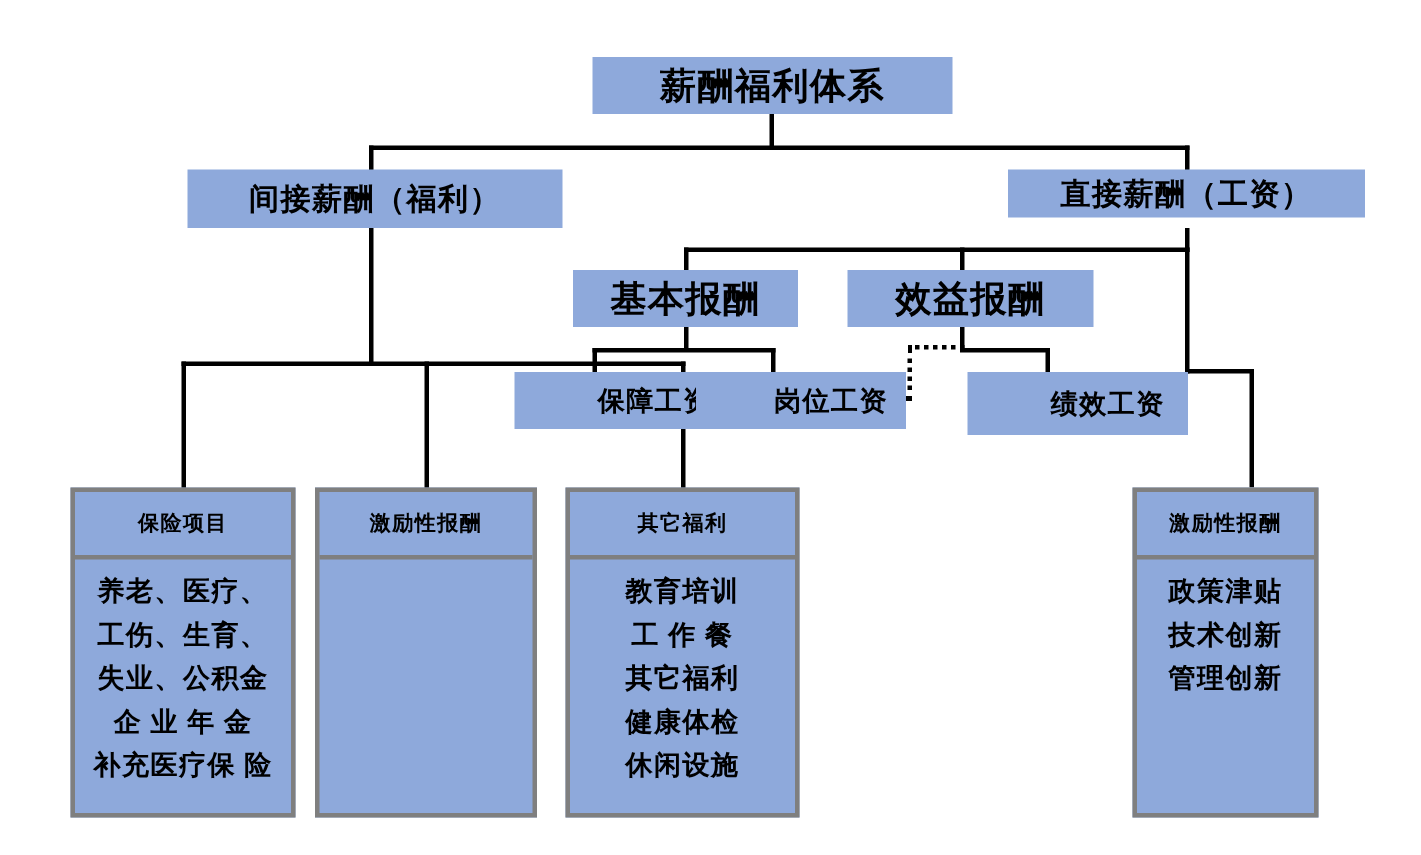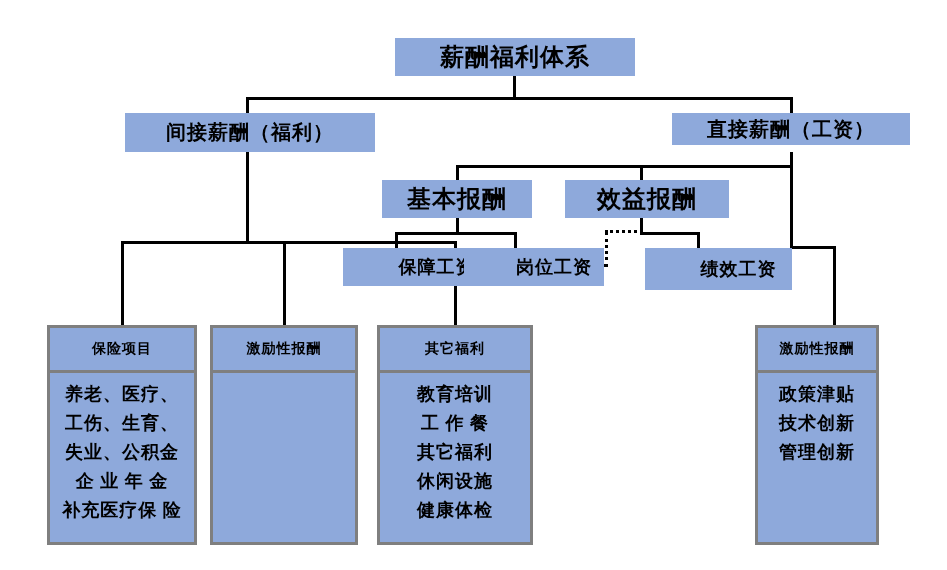--- a/index.html
+++ b/index.html
@@ -119,22 +119,22 @@
   <div class="panel" style="left:210px;top:325px;width:148px;height:220px">
     <div class="panel-title">激励性报酬</div>
   </div>
 
   <div class="panel" style="left:377px;top:325px;width:156px;height:220px">
     <div class="panel-title">其它福利</div>
     <div class="panel-body">
       <div class="pline">教育培训</div>
       <div class="pline">工 作 餐</div>
       <div class="pline">其它福利</div>
+      <div class="pline">健康体检</div>
       <div class="pline">休闲设施</div>
-      <div class="pline">健康体检</div>
     </div>
   </div>
 
   <div class="panel" style="left:755px;top:325px;width:124px;height:220px">
     <div class="panel-title">激励性报酬</div>
     <div class="panel-body">
       <div class="pline">政策津贴</div>
       <div class="pline">技术创新</div>
       <div class="pline">管理创新</div>
     </div>

